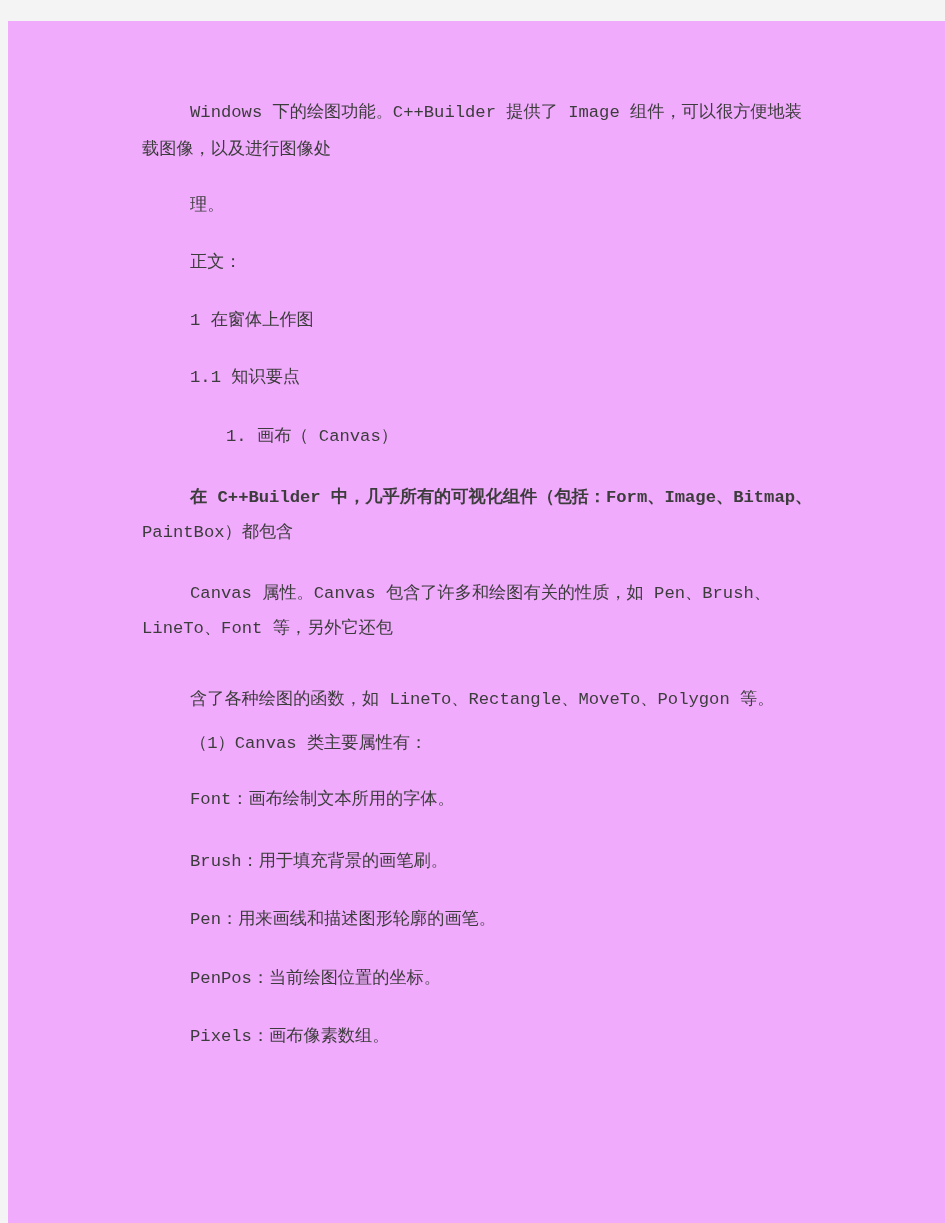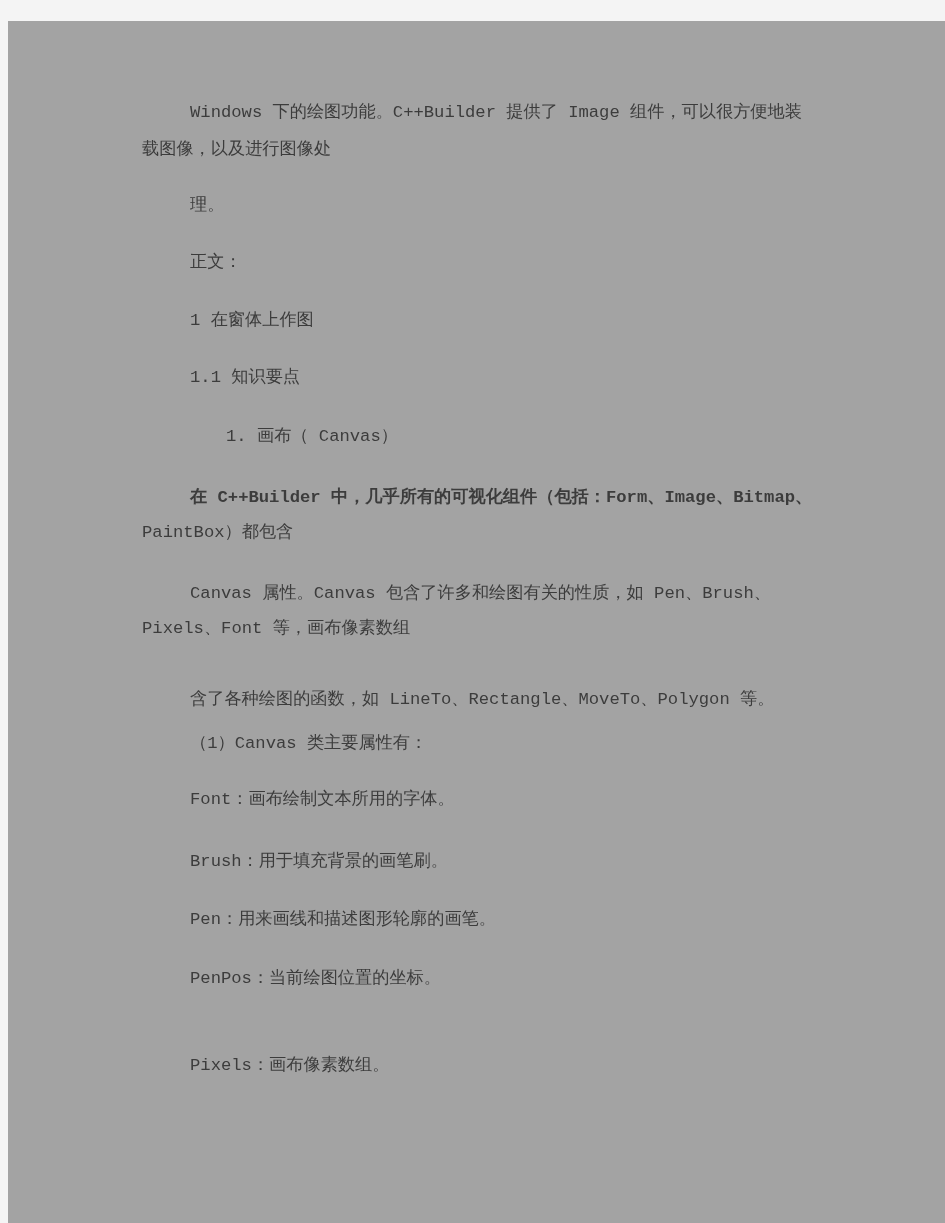--- a/index.html
+++ b/index.html
@@ -46,34 +46,34 @@
     white-space: pre;
     letter-spacing: 0px;
   }
   .line.indent {
     left: 48px;
   }
 </style>
 </head>
 <body style="background: rgb(244, 244, 244);">
 
-<div id="page-sheet" style="background: #a3a3a3;">
+<div id="page-sheet" style="background: #f0abfc;">
   <div id="doc-body" style="color: rgb(60, 60, 60);">
       <div class="line indent" style="top: 9px;">Windows 下的绘图功能。C++Builder 提供了 Image 组件，可以很方便地装</div>
       <div class="line" style="top: 46px;">载图像，以及进行图像处</div>
       <div class="line indent" style="top: 102px;">理。</div>
       <div class="line indent" style="top: 159px;">正文：</div>
       <div class="line indent" style="top: 217px;">1 在窗体上作图</div>
       <div class="line indent" style="top: 274px;">1.1 知识要点</div>
       <div class="line indent" style="top: 333px; margin-left: 36px;">1. 画布（ Canvas）</div>
       <div class="line indent" style="top: 394px; font-weight: bold;">在 C++Builder 中，几乎所有的可视化组件（包括：Form、Image、Bitmap、</div>
       <div class="line" style="top: 429px;">PaintBox）都包含</div>
       <div class="line indent" style="top: 490px;">Canvas 属性。Canvas 包含了许多和绘图有关的性质，如 Pen、Brush、</div>
-      <div class="line" style="top: 525px;">Pixels、Font 等，画布像素数组</div>
+      <div class="line" style="top: 525px;">LineTo、Font 等，另外它还包</div>
       <div class="line indent" style="top: 588px; margin-top: 8px;">含了各种绘图的函数，如 LineTo、Rectangle、MoveTo、Polygon 等。</div>
       <div class="line indent" style="top: 640px;">（1）Canvas 类主要属性有：</div>
       <div class="line indent" style="top: 696px;">Font：画布绘制文本所用的字体。</div>
       <div class="line indent" style="top: 758px;">Brush：用于填充背景的画笔刷。</div>
       <div class="line indent" style="top: 816px;">Pen：用来画线和描述图形轮廓的画笔。</div>
       <div class="line indent" style="top: 875px;">PenPos：当前绘图位置的坐标。</div>
-      <div class="line indent" style="top: 933px; margin-top: 29px;">Pixels：画布像素数组。</div>
+      <div class="line indent" style="top: 933px;">Pixels：画布像素数组。</div>
     </div>
 </div>
 
 </body></html>

